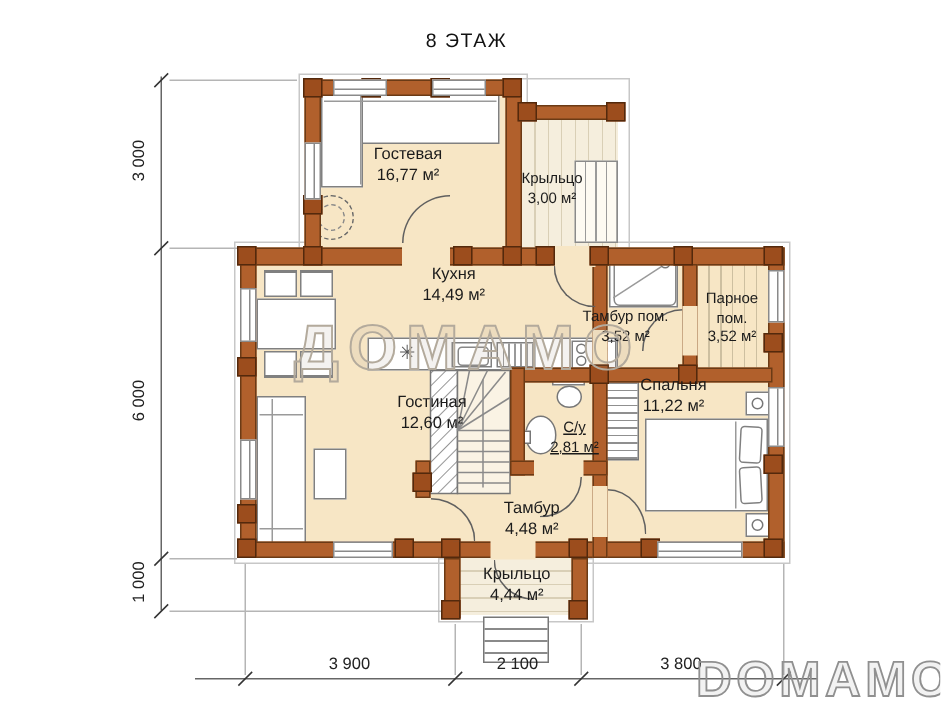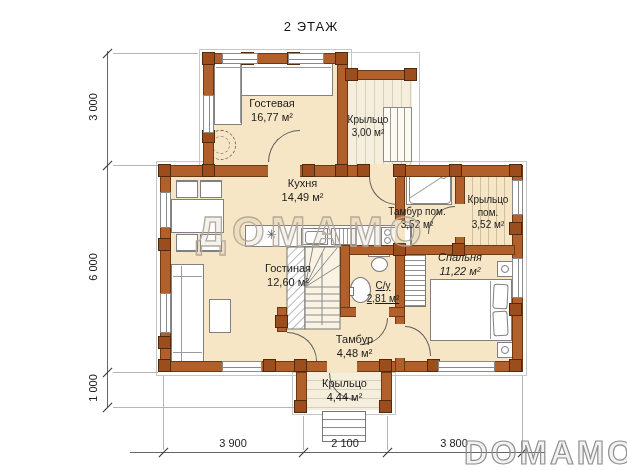--- a/index.html
+++ b/index.html
@@ -41,21 +41,21 @@
   .wm2{position:absolute;font-weight:bold;color:rgba(150,150,150,0.12);
       -webkit-text-stroke:1.2px #909090;letter-spacing:3px;z-index:10;white-space:nowrap;}
   .chair{position:absolute;background:#fff;border:1px solid #808080;border-top:2px solid #808080;box-sizing:border-box;z-index:3;}
   .circ{position:absolute;border:1px solid #777;border-radius:50%;box-sizing:border-box;background:#fff;}
 </style>
 </head>
 <body>
 
 <div id="stage">
 
-  <div class="title" style="left:231px;top:19px;width:160px;">2 ЭТАЖ</div>
+  <div class="title" style="left:231px;top:19px;width:160px;">8 ЭТАЖ</div>
 
   <div class="eave" style="left:199px;top:49px;width:153px;height:127px;"></div>
   <div class="eave" style="left:344px;top:52px;width:76px;height:114px;"></div>
   <div class="eave" style="left:156px;top:161px;width:371px;height:215px;"></div>
   <div class="eave" style="left:292px;top:372px;width:104px;height:43px;"></div>
 
   <div class="room" style="left:203px;top:53px;width:145px;height:123px;"></div>
   <div class="room" style="left:160px;top:165px;width:363px;height:207px;"></div>
   <div class="deck-v" style="left:348px;top:80px;width:64px;height:85px;"></div>
   <div class="steps-v" style="left:383px;top:107px;width:29px;height:55px;"></div>
@@ -239,32 +239,32 @@
   </div>
   <div class="rlabel" style="left:260px;top:177px;width:85px;">
     <div>Кухня</div>
     <div>14,49 м²</div>
   </div>
   <div class="rlabel sm" style="left:388px;top:206px;width:58px;">
     <div>Тамбур пом.</div>
     <div>3,52 м²</div>
   </div>
   <div class="rlabel sm" style="left:460px;top:194px;width:56px;">
-    <div>Крыльцо пом.</div>
+    <div>Парное пом.</div>
     <div>3,52 м²</div>
   </div>
   <div class="rlabel" style="left:238px;top:262px;width:100px;">
     <div>Гостиная</div>
     <div>12,60 м²</div>
   </div>
   <div class="rlabel sm" style="left:357px;top:280px;width:52px;text-decoration:underline;">
     <div>С/у</div>
     <div>2,81 м²</div>
   </div>
-  <div class="rlabel" style="left:415px;top:251px;width:90px;font-style:italic;">
+  <div class="rlabel" style="left:404px;top:251px;width:90px;">
     <div>Спальня</div>
     <div>11,22 м²</div>
   </div>
   <div class="rlabel" style="left:312px;top:333px;width:85px;">
     <div>Тамбур</div>
     <div>4,48 м²</div>
   </div>
   <div class="rlabel" style="left:302px;top:377px;width:85px;">
     <div>Крыльцо</div>
     <div>4,44 м²</div>

